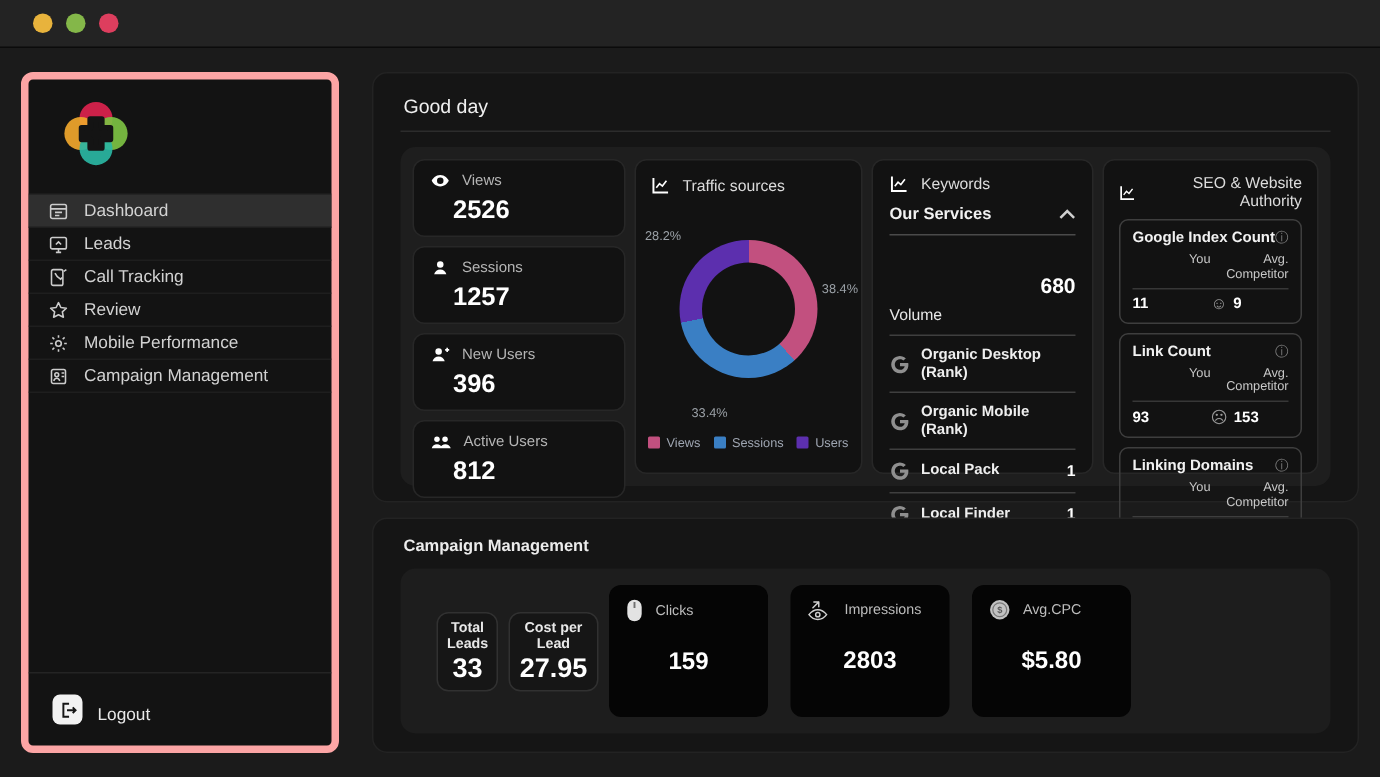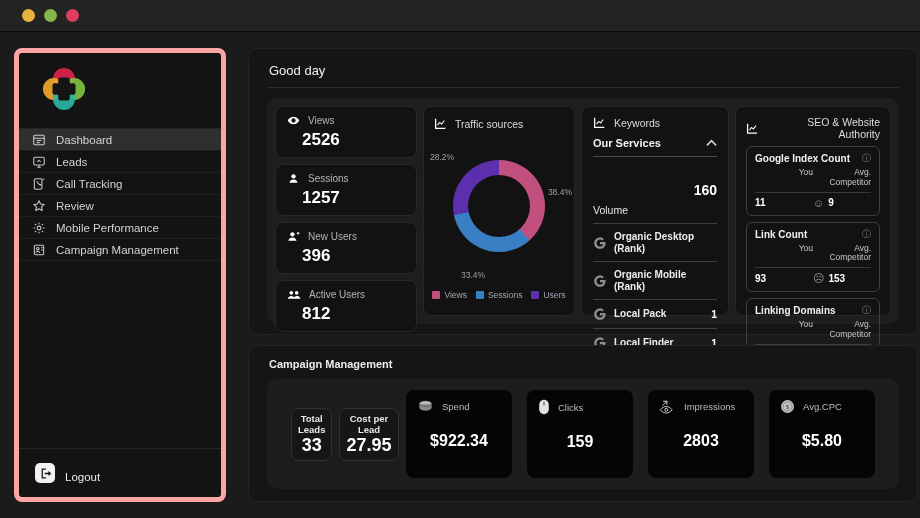--- a/index.html
+++ b/index.html
@@ -271,21 +271,21 @@
             <span>Keywords</span>
           </div>
           <div class="kw-group">
             <span class="kw-group-label">Our Services</span>
             <svg width="11" height="8" viewBox="0 0 12 8" fill="none" stroke="#cfcfcf" stroke-width="1.8">
               <path d="M1 6.5L6 1.5l5 5"></path>
             </svg>
           </div>
           <div class="kw-row">
             <span class="kw-volume-label">Volume</span>
-            <span class="kw-volume-value">160</span>
+            <span class="kw-volume-value">680</span>
           </div>
           <div class="kw-row">
             <svg width="14" height="14" viewBox="0 0 24 24">
               <path d="M21.6 12.2c0-.7-.1-1.4-.2-2H12v3.9h5.4a4.6 4.6 0 01-2 3v2.5h3.2c1.9-1.7 3-4.3 3-7.4z M12 22c2.7 0 5-.9 6.6-2.4l-3.2-2.5c-.9.6-2 1-3.4 1-2.6 0-4.8-1.8-5.6-4.1H3.1v2.6A10 10 0 0012 22z M6.4 14a6 6 0 010-3.9V7.5H3.1a10 10 0 000 9z M12 6c1.5 0 2.8.5 3.8 1.5L18.7 5A10 10 0 003.1 7.5L6.4 10C7.2 7.7 9.4 6 12 6z" fill="#8f8f8f"></path>
             </svg>
             <span class="kw-label">Organic Desktop (Rank)</span>
             <span class="kw-value"></span>
           </div>
           <div class="kw-row">
             <svg width="14" height="14" viewBox="0 0 24 24">
@@ -385,31 +385,20 @@
           <div class="lead-card">
             <div class="lead-label">Total Leads</div>
             <div class="lead-value">33</div>
           </div>
           <div class="lead-card">
             <div class="lead-label">Cost per Lead</div>
             <div class="lead-value">27.95</div>
           </div>
         </div>
 
-        <div class="metric-card">
-          <div class="metric-head">
-            <svg width="17" height="15" viewBox="0 0 24 22">
-              <ellipse cx="12" cy="7" rx="9" ry="4.2" fill="#c9c9c9"></ellipse>
-              <path d="M3 7v6c0 2.3 4 4.2 9 4.2s9-1.9 9-4.2V7" fill="#8d8d8d"></path>
-              <ellipse cx="12" cy="7" rx="9" ry="4.2" fill="none" stroke="#4d4d4d" stroke-width="1"></ellipse>
-            </svg>
-            <span>Spend</span>
-          </div>
-          <div class="metric-value">$922.34</div>
-        </div>
 
         <div class="metric-card">
           <div class="metric-head">
             <svg width="12" height="16" viewBox="0 0 14 20">
               <rect x="1" y="1" width="12" height="18" rx="6" fill="#e3e3e3"></rect>
               <path d="M7 3v5" stroke="#6f6f6f" stroke-width="1.6"></path>
             </svg>
             <span>Clicks</span>
           </div>
           <div class="metric-value">159</div>

